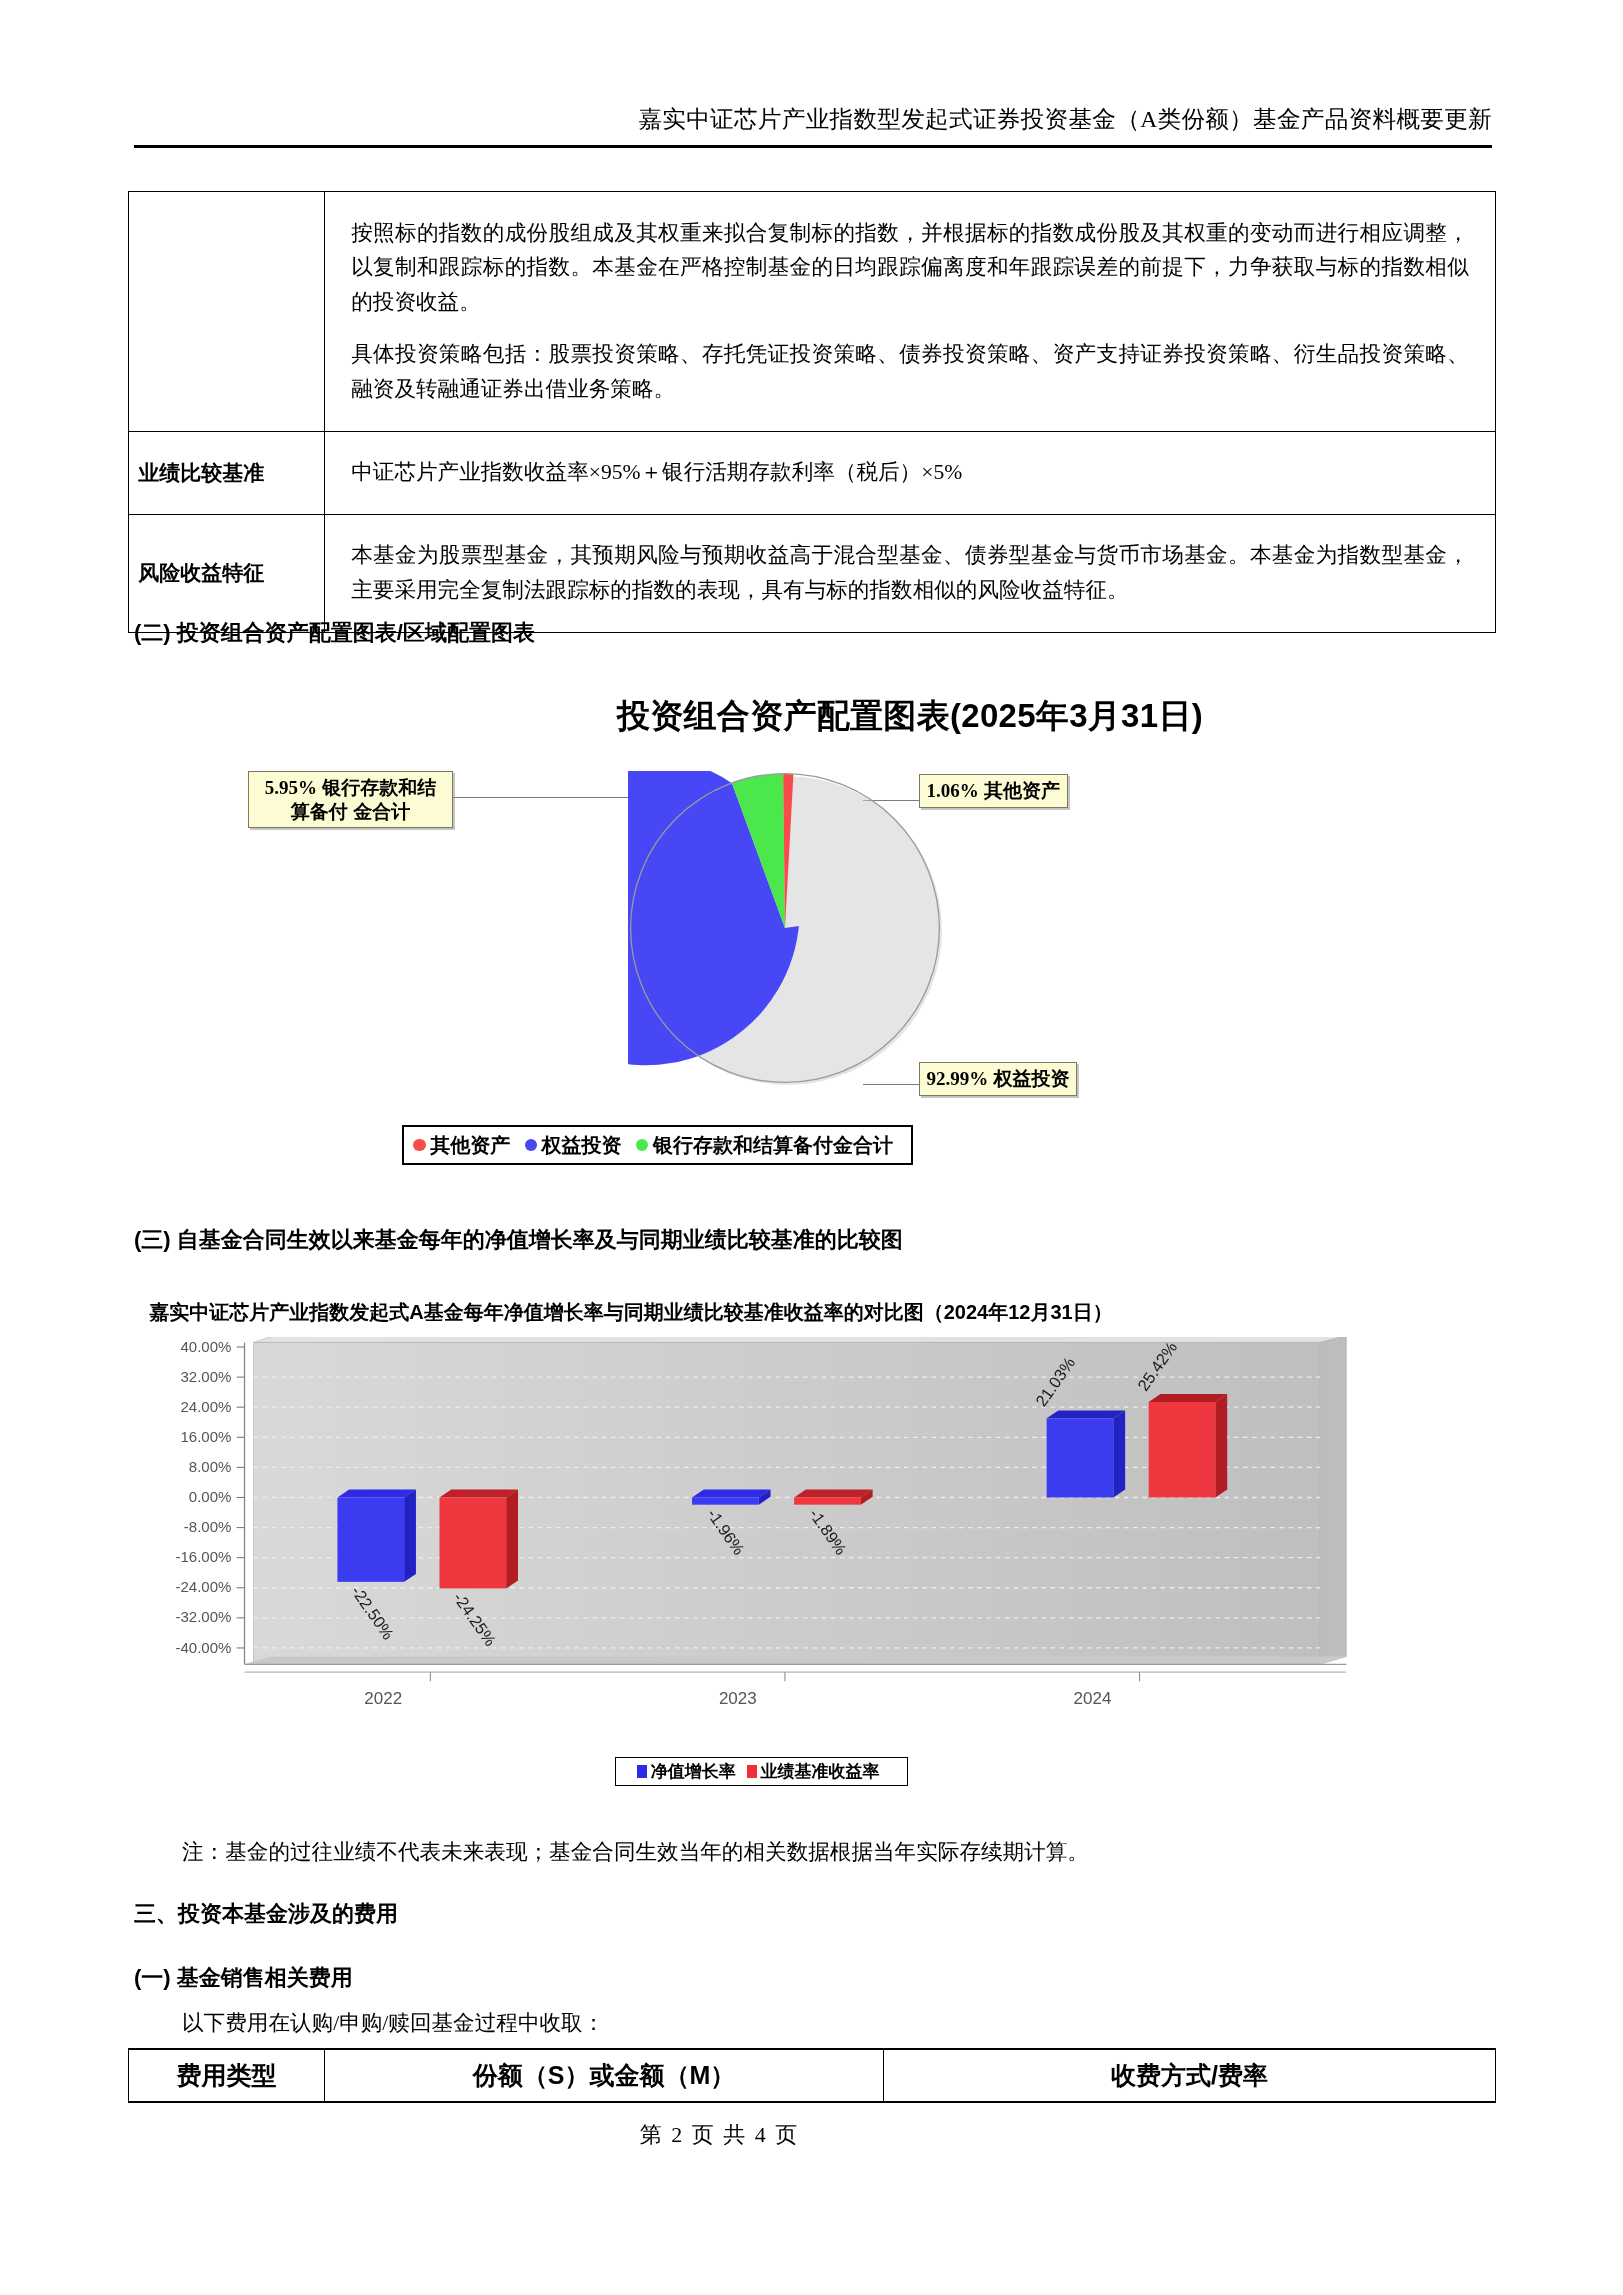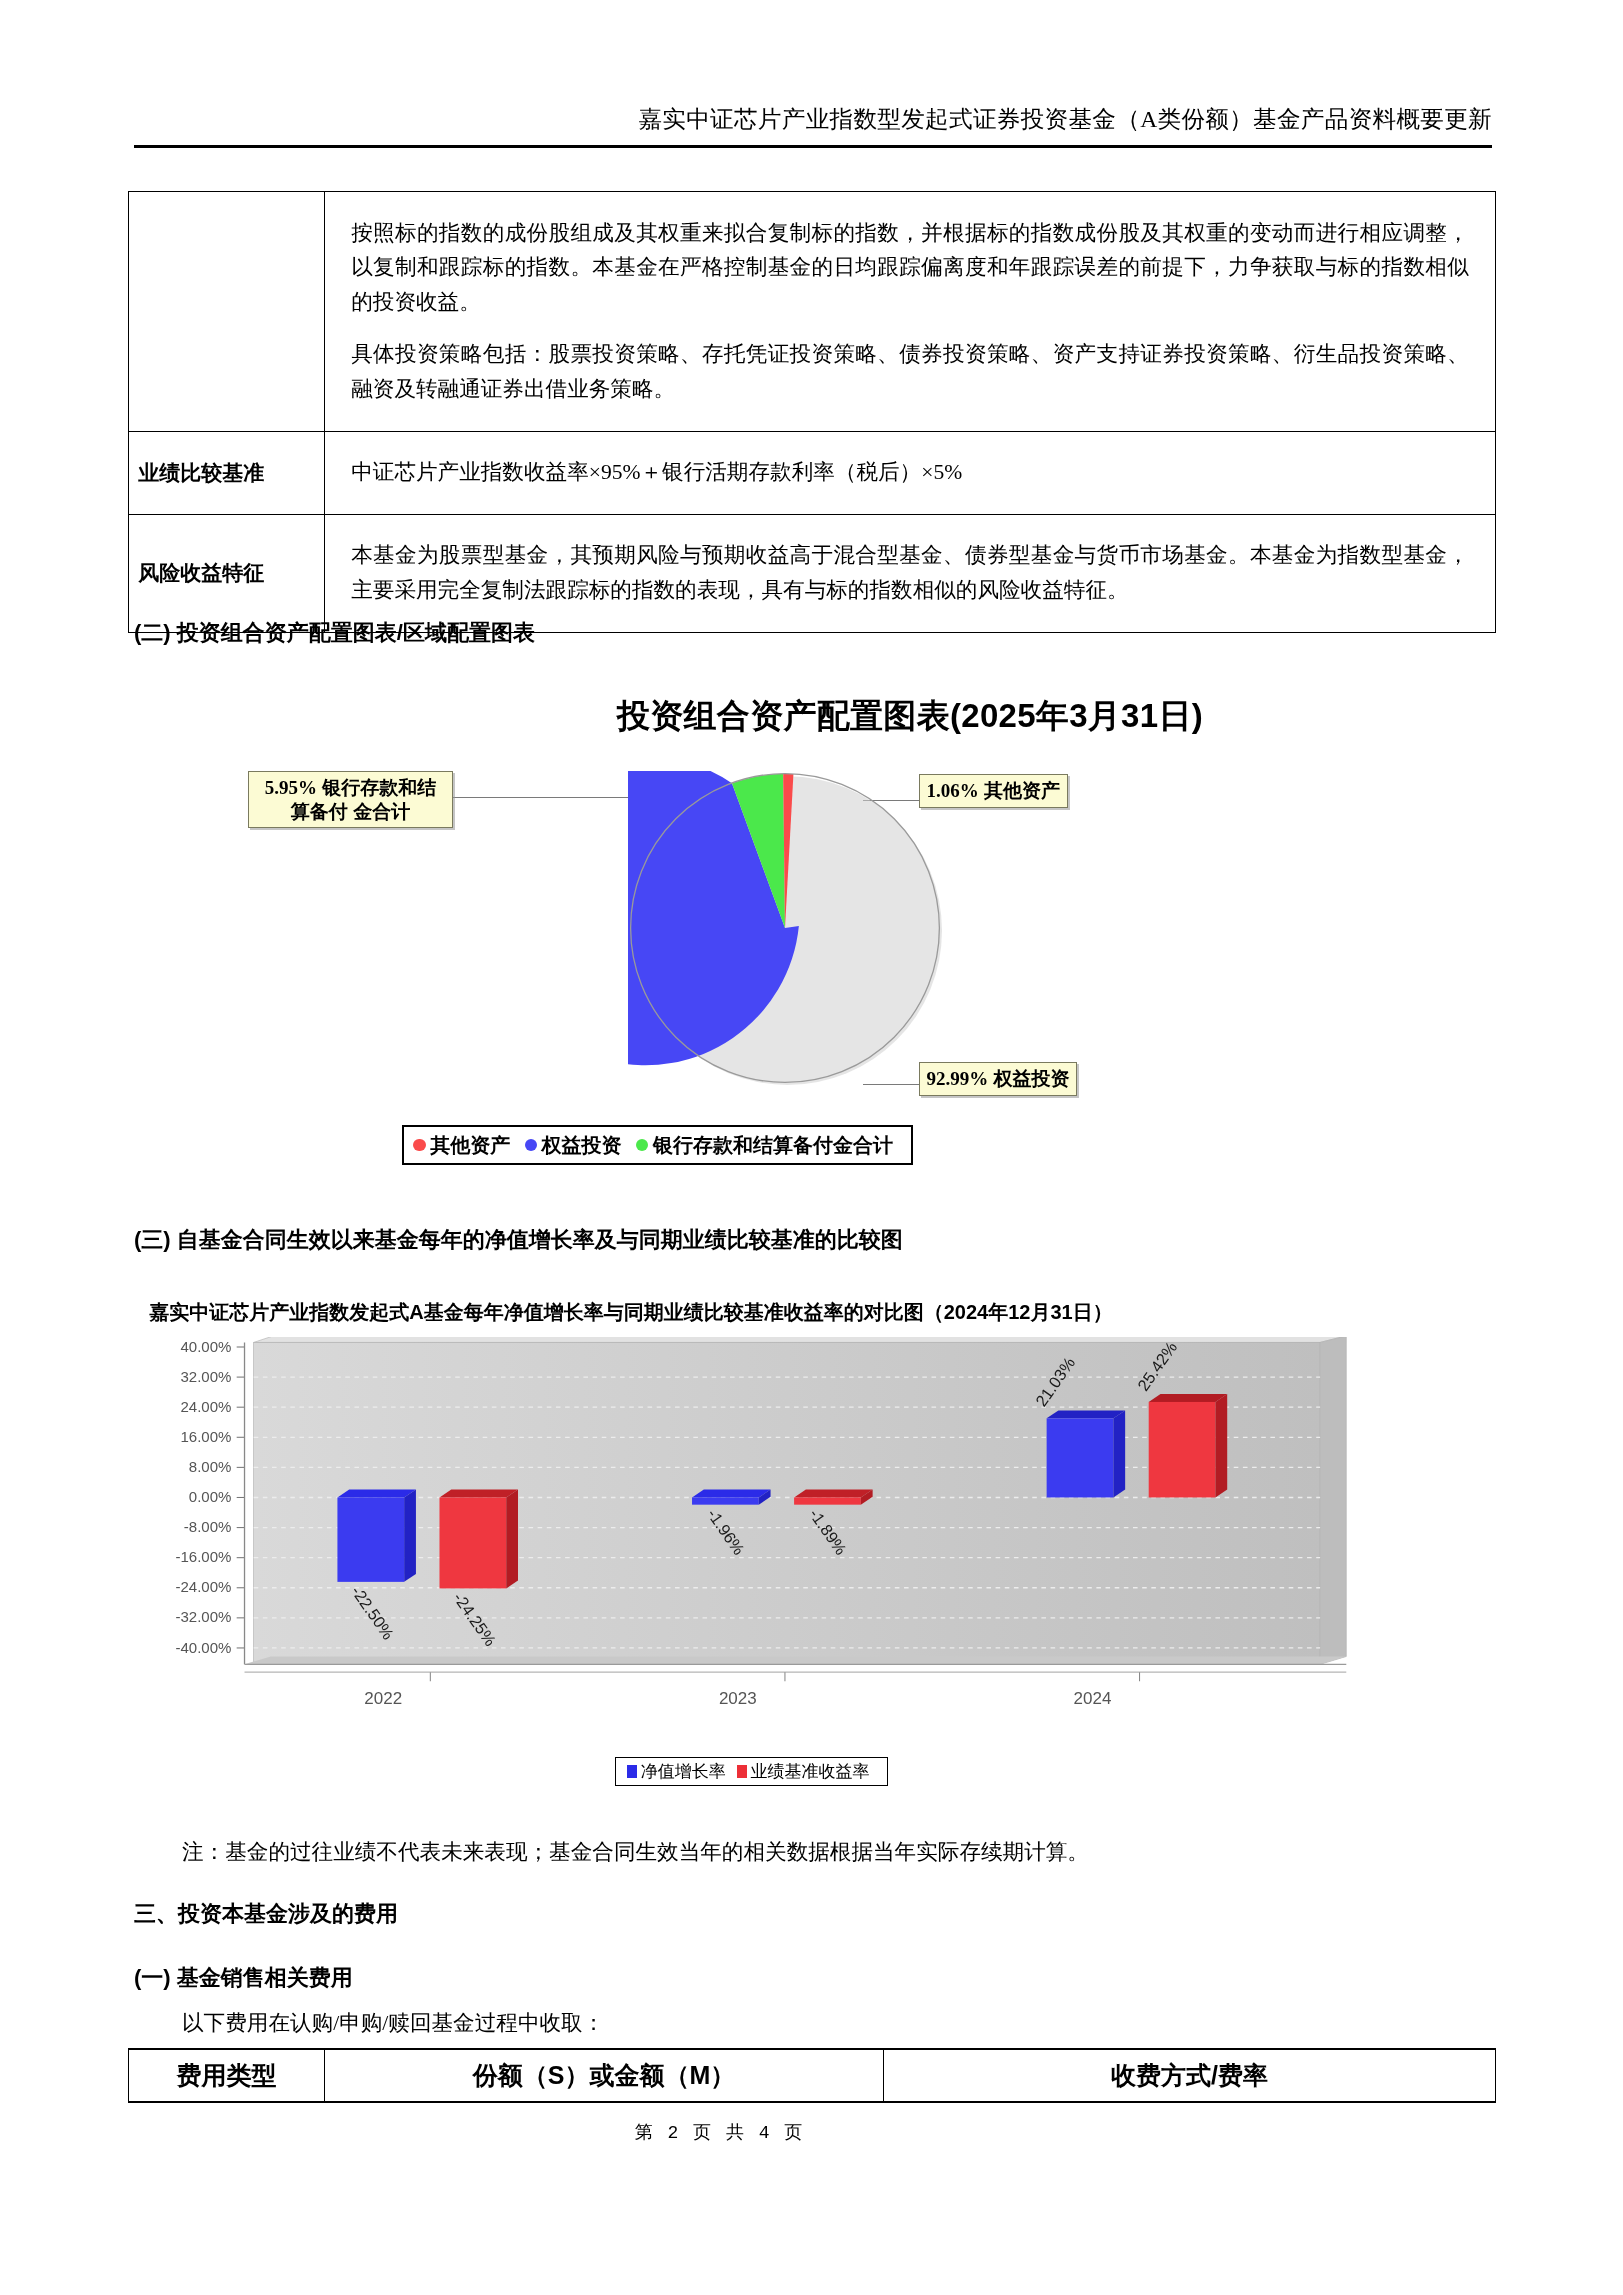--- a/index.html
+++ b/index.html
@@ -184,23 +184,23 @@
     width: 1230px;
     height: 406px;
   }
   .chart-svg { display: block; }
   .bar-legend {
     position: absolute;
     left: 484px;
     top: 458px;
     border: 1.3px solid #000;
     background: #fff;
-    padding: 2px 11px;
+    padding: 2px 21px;
     font-size: 17px;
-    font-weight: normal;
+    font-weight: bold;
     font-family: "Liberation Sans", sans-serif;
     white-space: nowrap;
   }
   .bl-item { display: inline-flex; align-items: center; gap: 3.9px; margin-right: 6.5px; }
   .bl-sq { width: 9.8px; height: 12.4px; display: inline-block; }
 
   
   .fee-tbl {
     position: absolute;
     left: 128px;
@@ -220,22 +220,22 @@
     text-align: center;
   }
 
   
   .footer {
     position: absolute;
     left: 0;
     top: 2120px;
     width: 1439px;
     text-align: center;
-    font-size: 18px;
-    font-family: Liberation Mono, monospace;
+    font-size: 22px;
+    font-family: Liberation Serif, serif;
     letter-spacing: 2px;
   }
 </style>
 </head>
 <body>
 
 <div class="page">
 
   <div class="doc-header">嘉实中证芯片产业指数型发起式证券投资基金（A类份额）基金产品资料概要更新</div>
   <div class="header-rule"></div>

